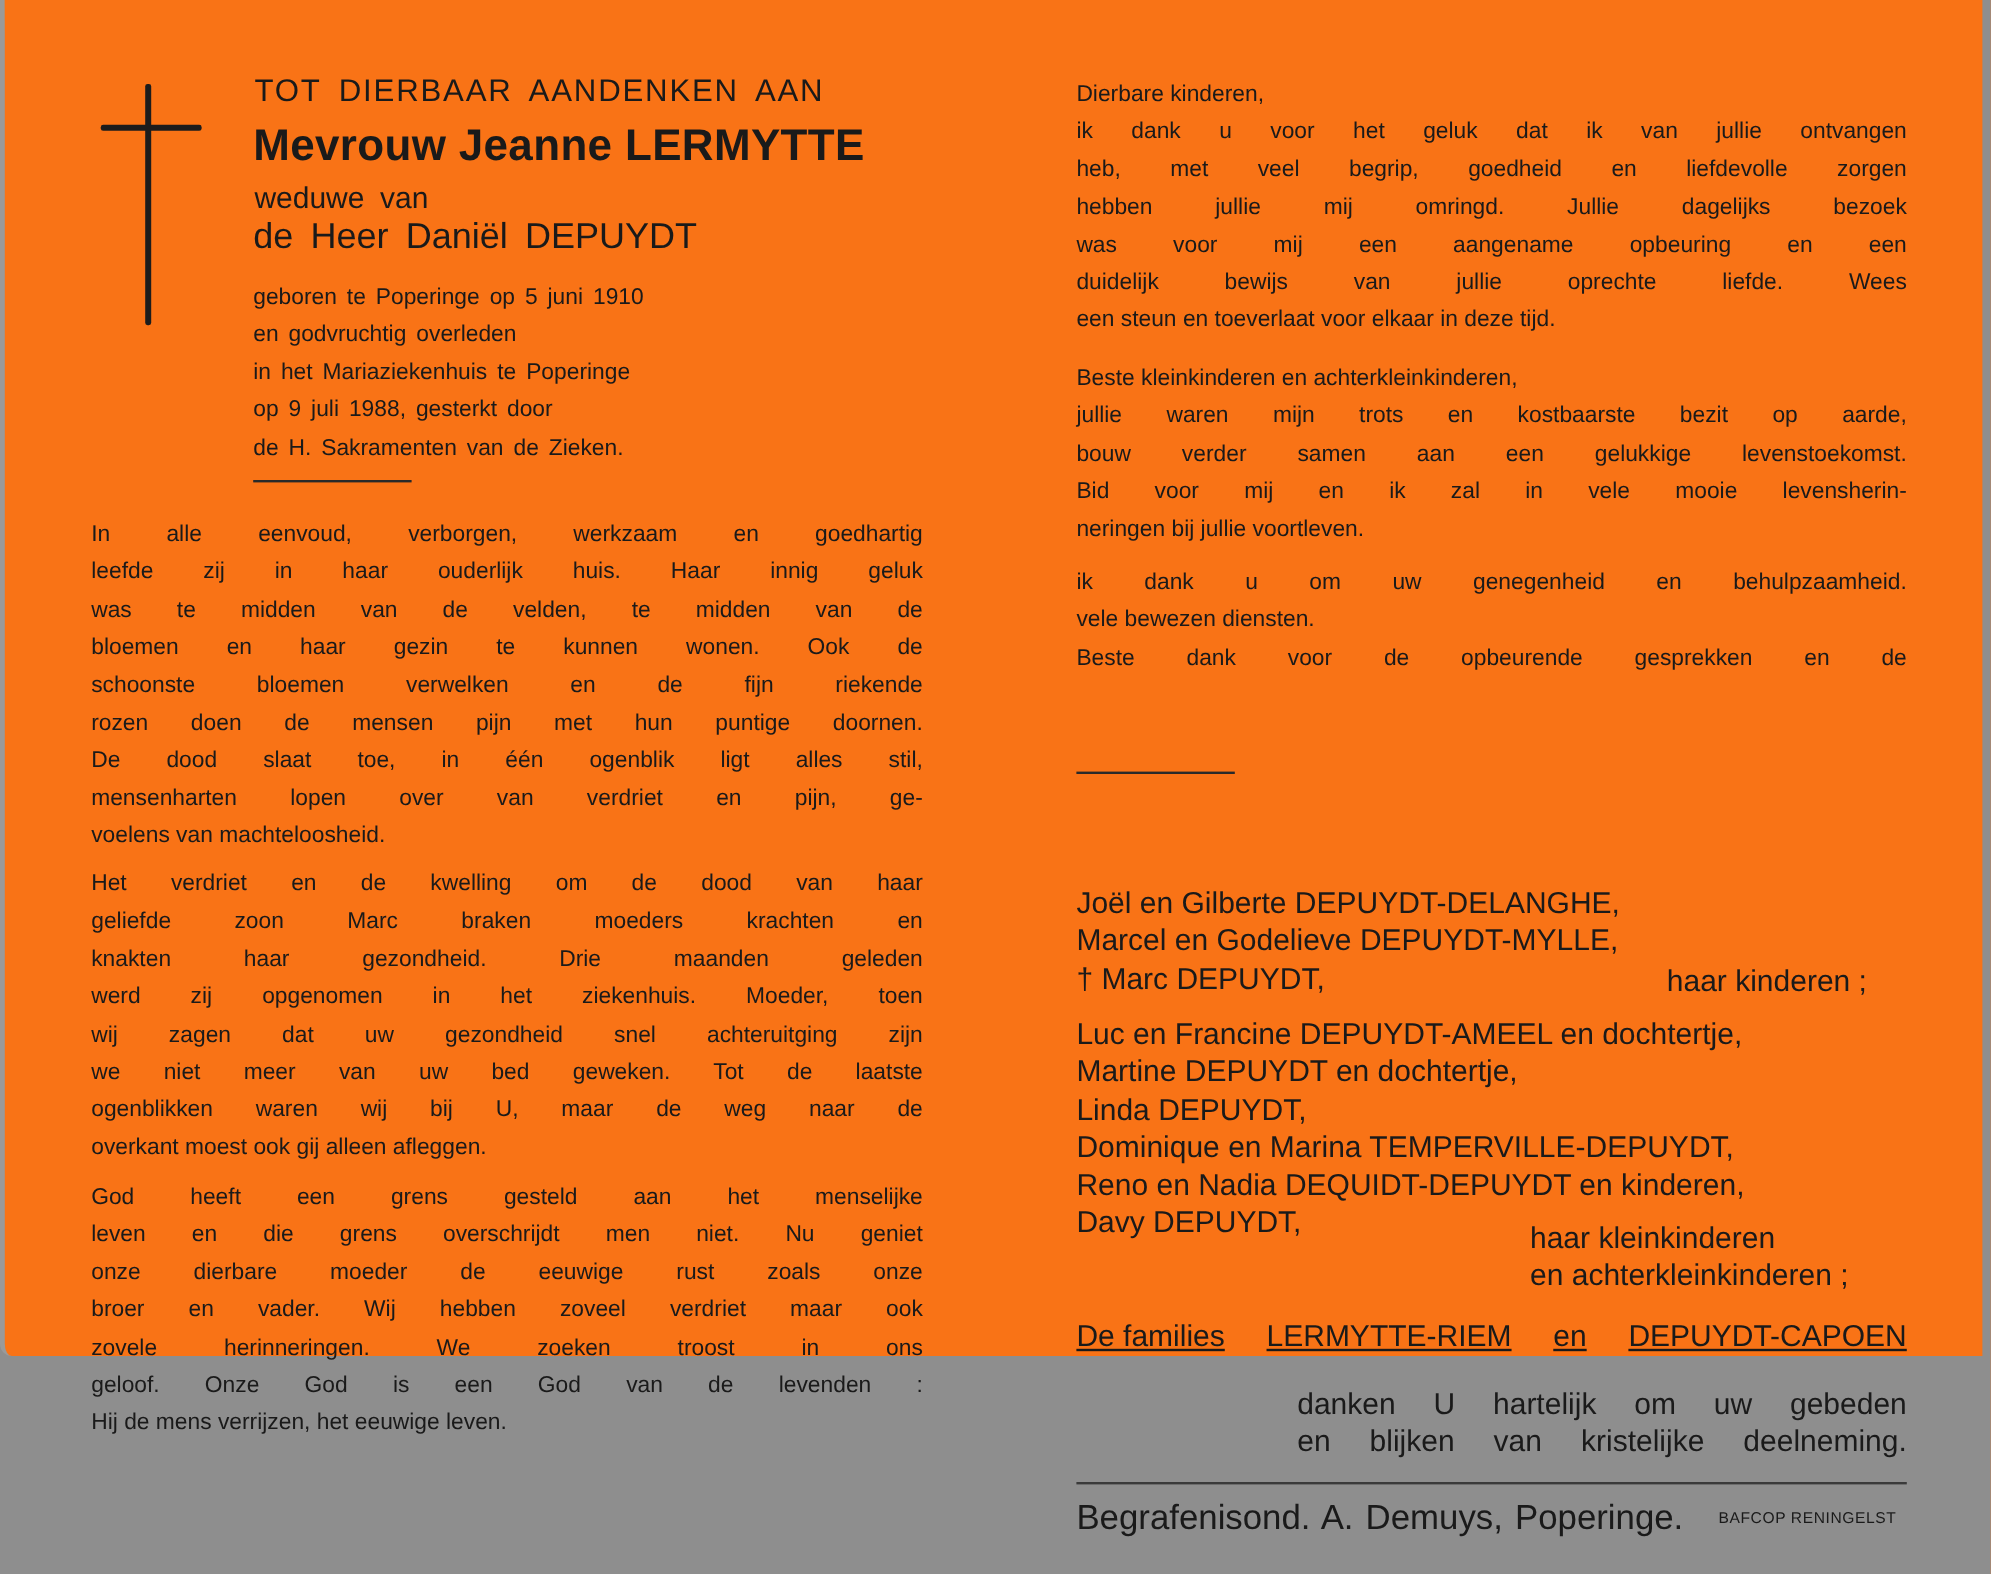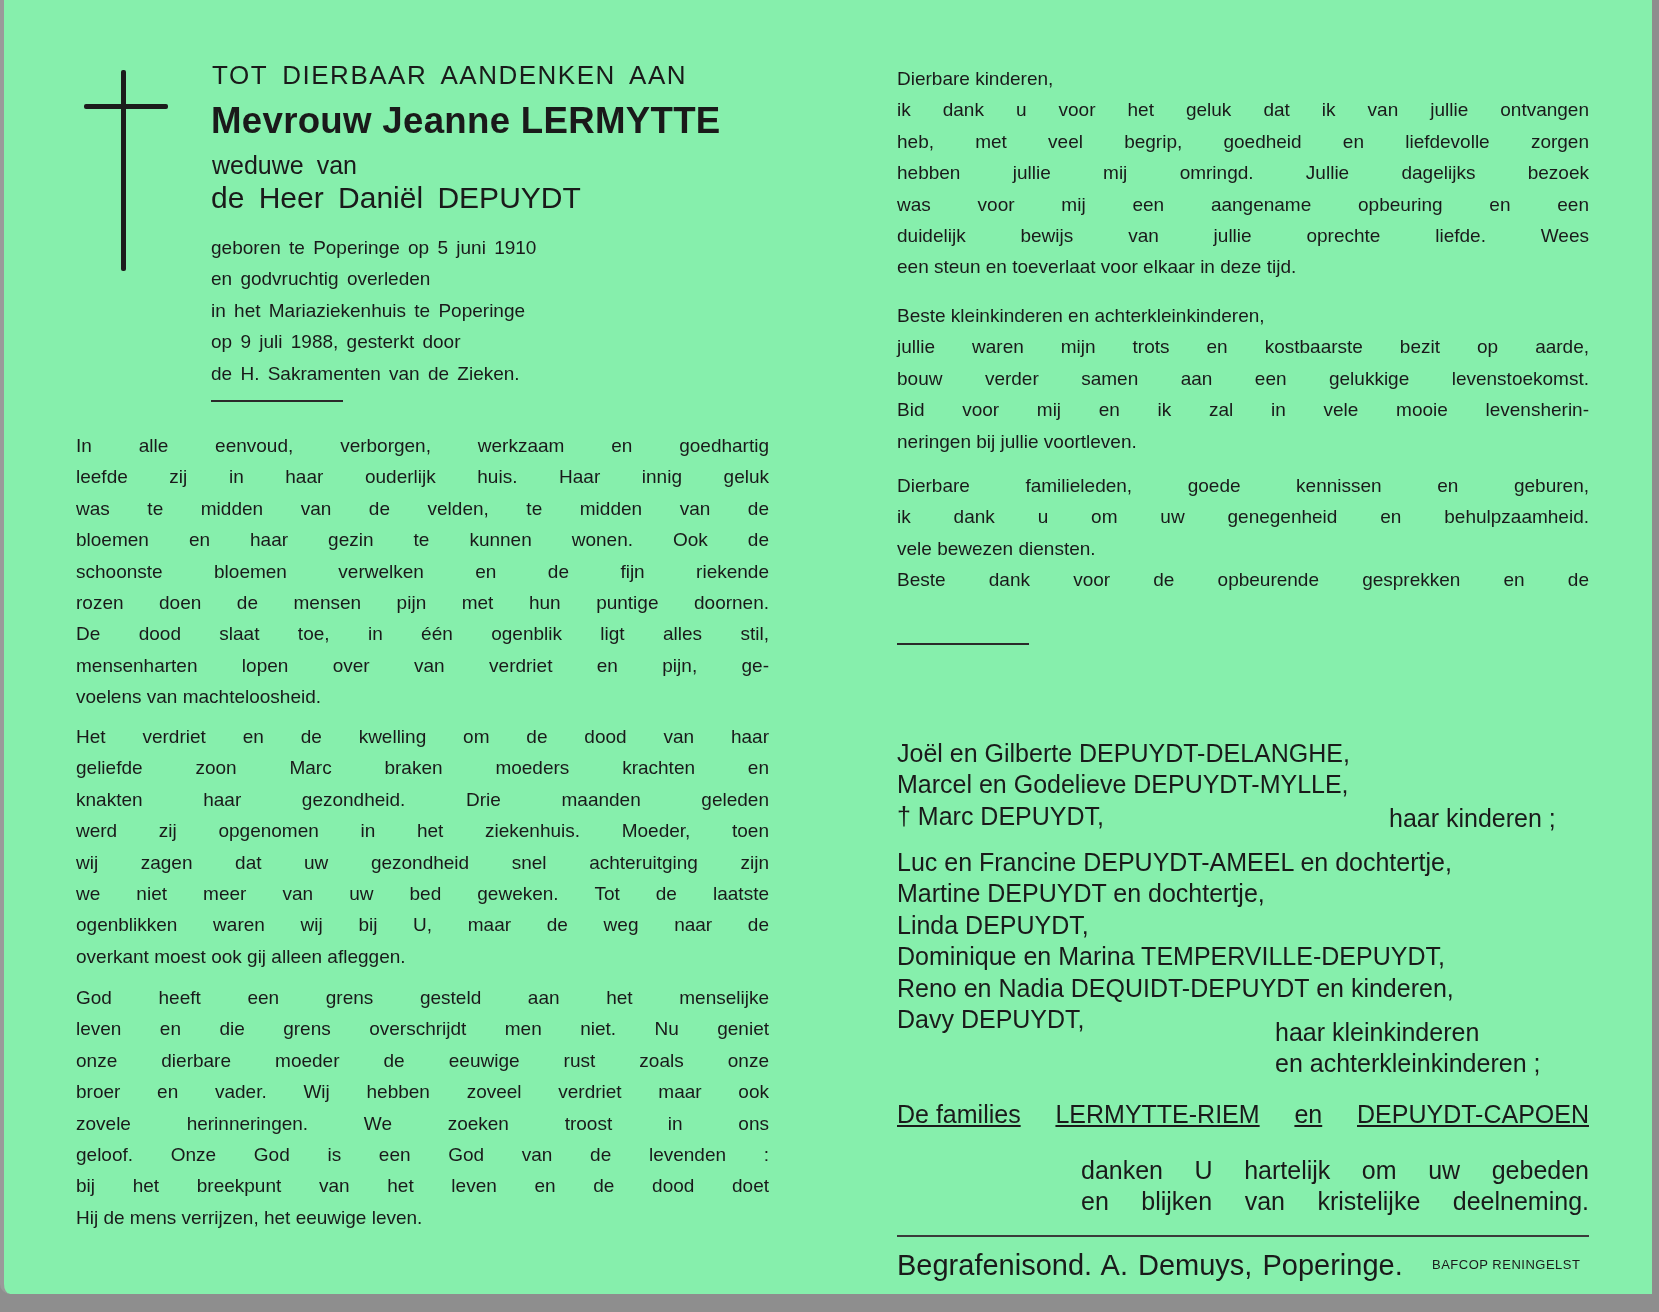--- a/index.html
+++ b/index.html
@@ -5,22 +5,22 @@
   html, body { margin: 0; padding: 0; }
   body {
     width: 1659px; height: 1312px; overflow: hidden;
     background: #8e8e8e;
     position: relative;
     font-family: "Liberation Sans", sans-serif;
     color: #1a1a1a;
   }
   .card {
     position: absolute; left: 0; top: 0;
-    width: 1652px; height: 1294px;
-    background: #86efac;
+    width: 1652px; height: 1130px;
+    background: #f97316;
     border-left: 4px solid #9a9a9a;
     box-sizing: border-box;
     border-bottom-left-radius: 10px;
   }
   .abs { position: absolute; white-space: nowrap; }
   .cross-v { position: absolute; left: 117px; top: 70px; width: 5px; height: 201px; background: #1c1c1c; border-radius: 2px; }
   .cross-h { position: absolute; left: 80px; top: 104px; width: 84px; height: 5px; background: #1c1c1c; border-radius: 2px; }
 
   .hdr-small { left: 208px; top: 60px; font-size: 26px; letter-spacing: 1.5px; word-spacing: 6px; }
   .name-main { left: 207px; top: 100px; font-size: 37px; font-weight: bold; letter-spacing: 0.3px; transform: scaleX(0.99); transform-origin: left; }
@@ -100,21 +100,20 @@
     <div style="text-align-last:left;">overkant moest ook gij alleen afleggen.</div>
   </div>
 
   <div class="lines just p-left p3">
     <div>God heeft een grens gesteld aan het menselijke</div>
     <div>leven en die grens overschrijdt men niet. Nu geniet</div>
     <div>onze dierbare moeder de eeuwige rust zoals onze</div>
     <div>broer en vader. Wij hebben zoveel verdriet maar ook</div>
     <div>zovele herinneringen. We zoeken troost in ons</div>
     <div>geloof. Onze God is een God van de levenden :</div>
-    <div>bij het breekpunt van het leven en de dood doet</div>
     <div style="text-align-last:left;">Hij de mens verrijzen, het eeuwige leven.</div>
   </div>
 
   <div class="lines just p-right r1">
     <div style="text-align-last:left;">Dierbare kinderen,</div>
     <div>ik dank u voor het geluk dat ik van jullie ontvangen</div>
     <div>heb, met veel begrip, goedheid en liefdevolle zorgen</div>
     <div>hebben jullie mij omringd. Jullie dagelijks bezoek</div>
     <div>was voor mij een aangename opbeuring en een</div>
     <div>duidelijk bewijs van jullie oprechte liefde. Wees</div>
@@ -123,21 +122,20 @@
 
   <div class="lines just p-right r2">
     <div style="text-align-last:left;">Beste kleinkinderen en achterkleinkinderen,</div>
     <div>jullie waren mijn trots en kostbaarste bezit op aarde,</div>
     <div>bouw verder samen aan een gelukkige levenstoekomst.</div>
     <div>Bid voor mij en ik zal in vele mooie levensherin-</div>
     <div style="text-align-last:left;">neringen bij jullie voortleven.</div>
   </div>
 
   <div class="lines just p-right r3">
-    <div>Dierbare familieleden, goede kennissen en geburen,</div>
     <div>ik dank u om uw genegenheid en behulpzaamheid.</div>
     <div style="text-align-last:left;">vele bewezen diensten.</div>
     <div>Beste dank voor de opbeurende gesprekken en de</div>
   </div>
 
   <div class="rule" style="left:893px;top:643px;width:132px;"></div>
 
   <div class="lines fam fam1">
     <div>Joël en Gilberte DEPUYDT-DELANGHE,</div>
     <div>Marcel en Godelieve DEPUYDT-MYLLE,</div>

